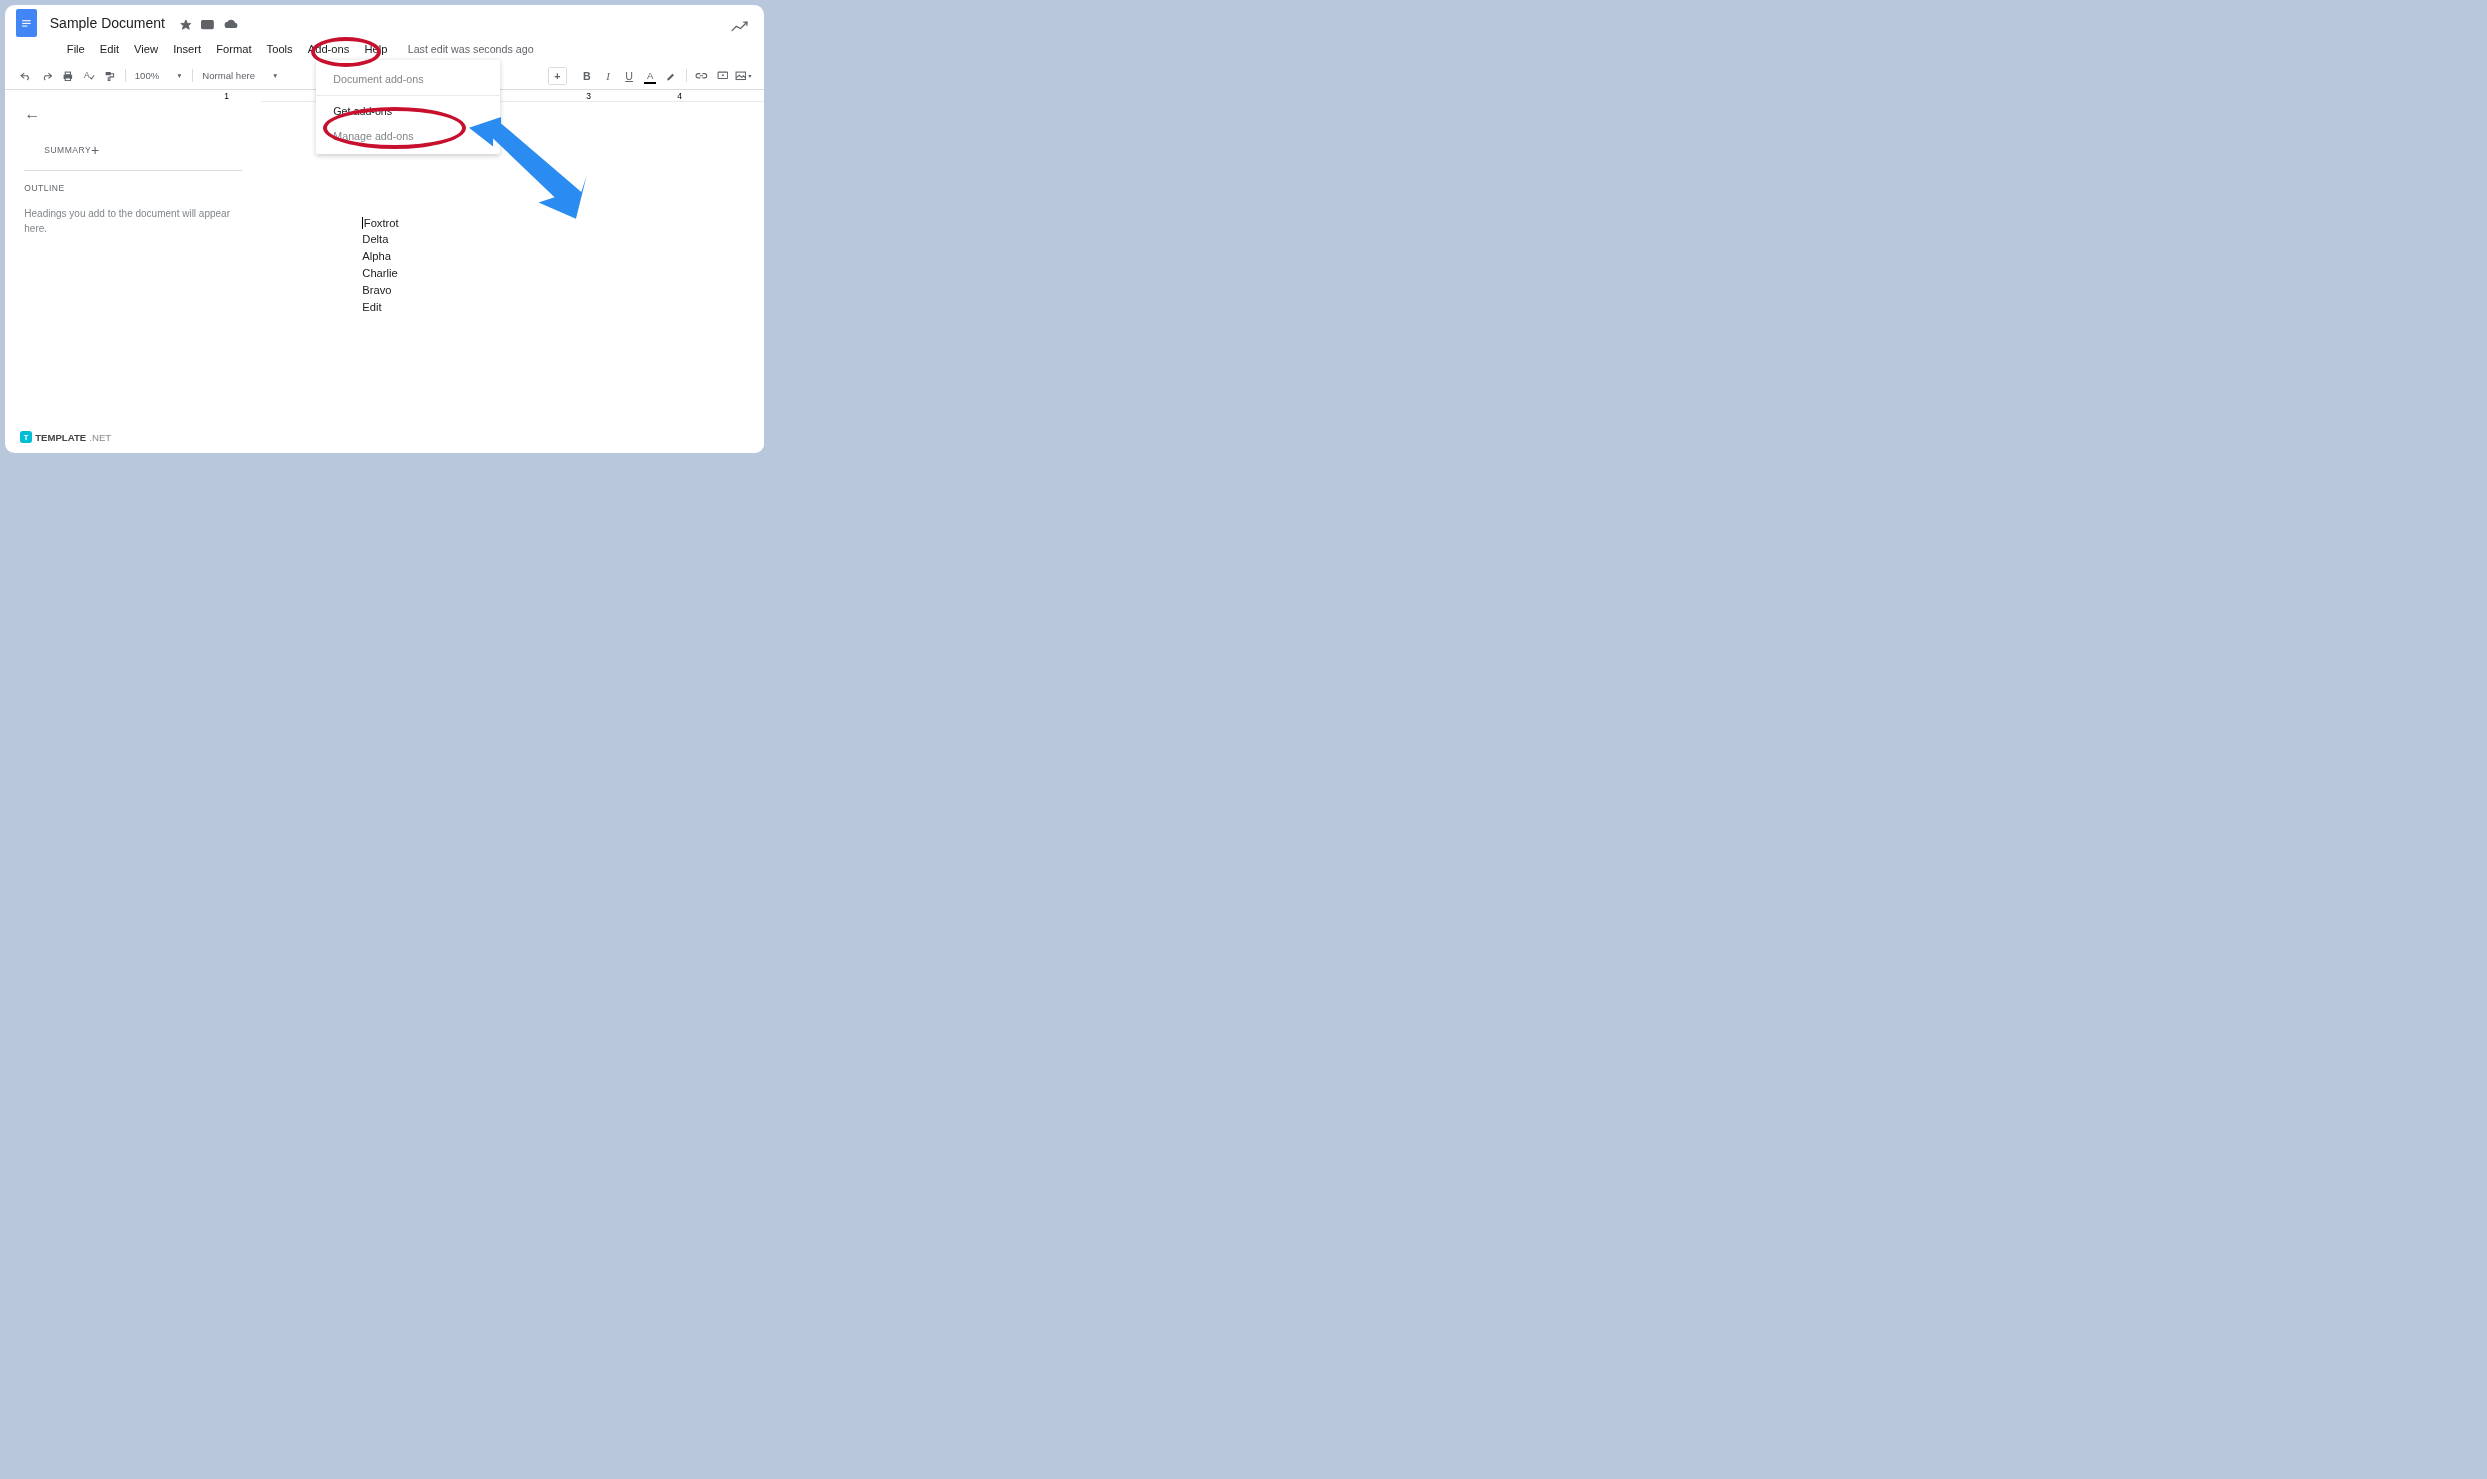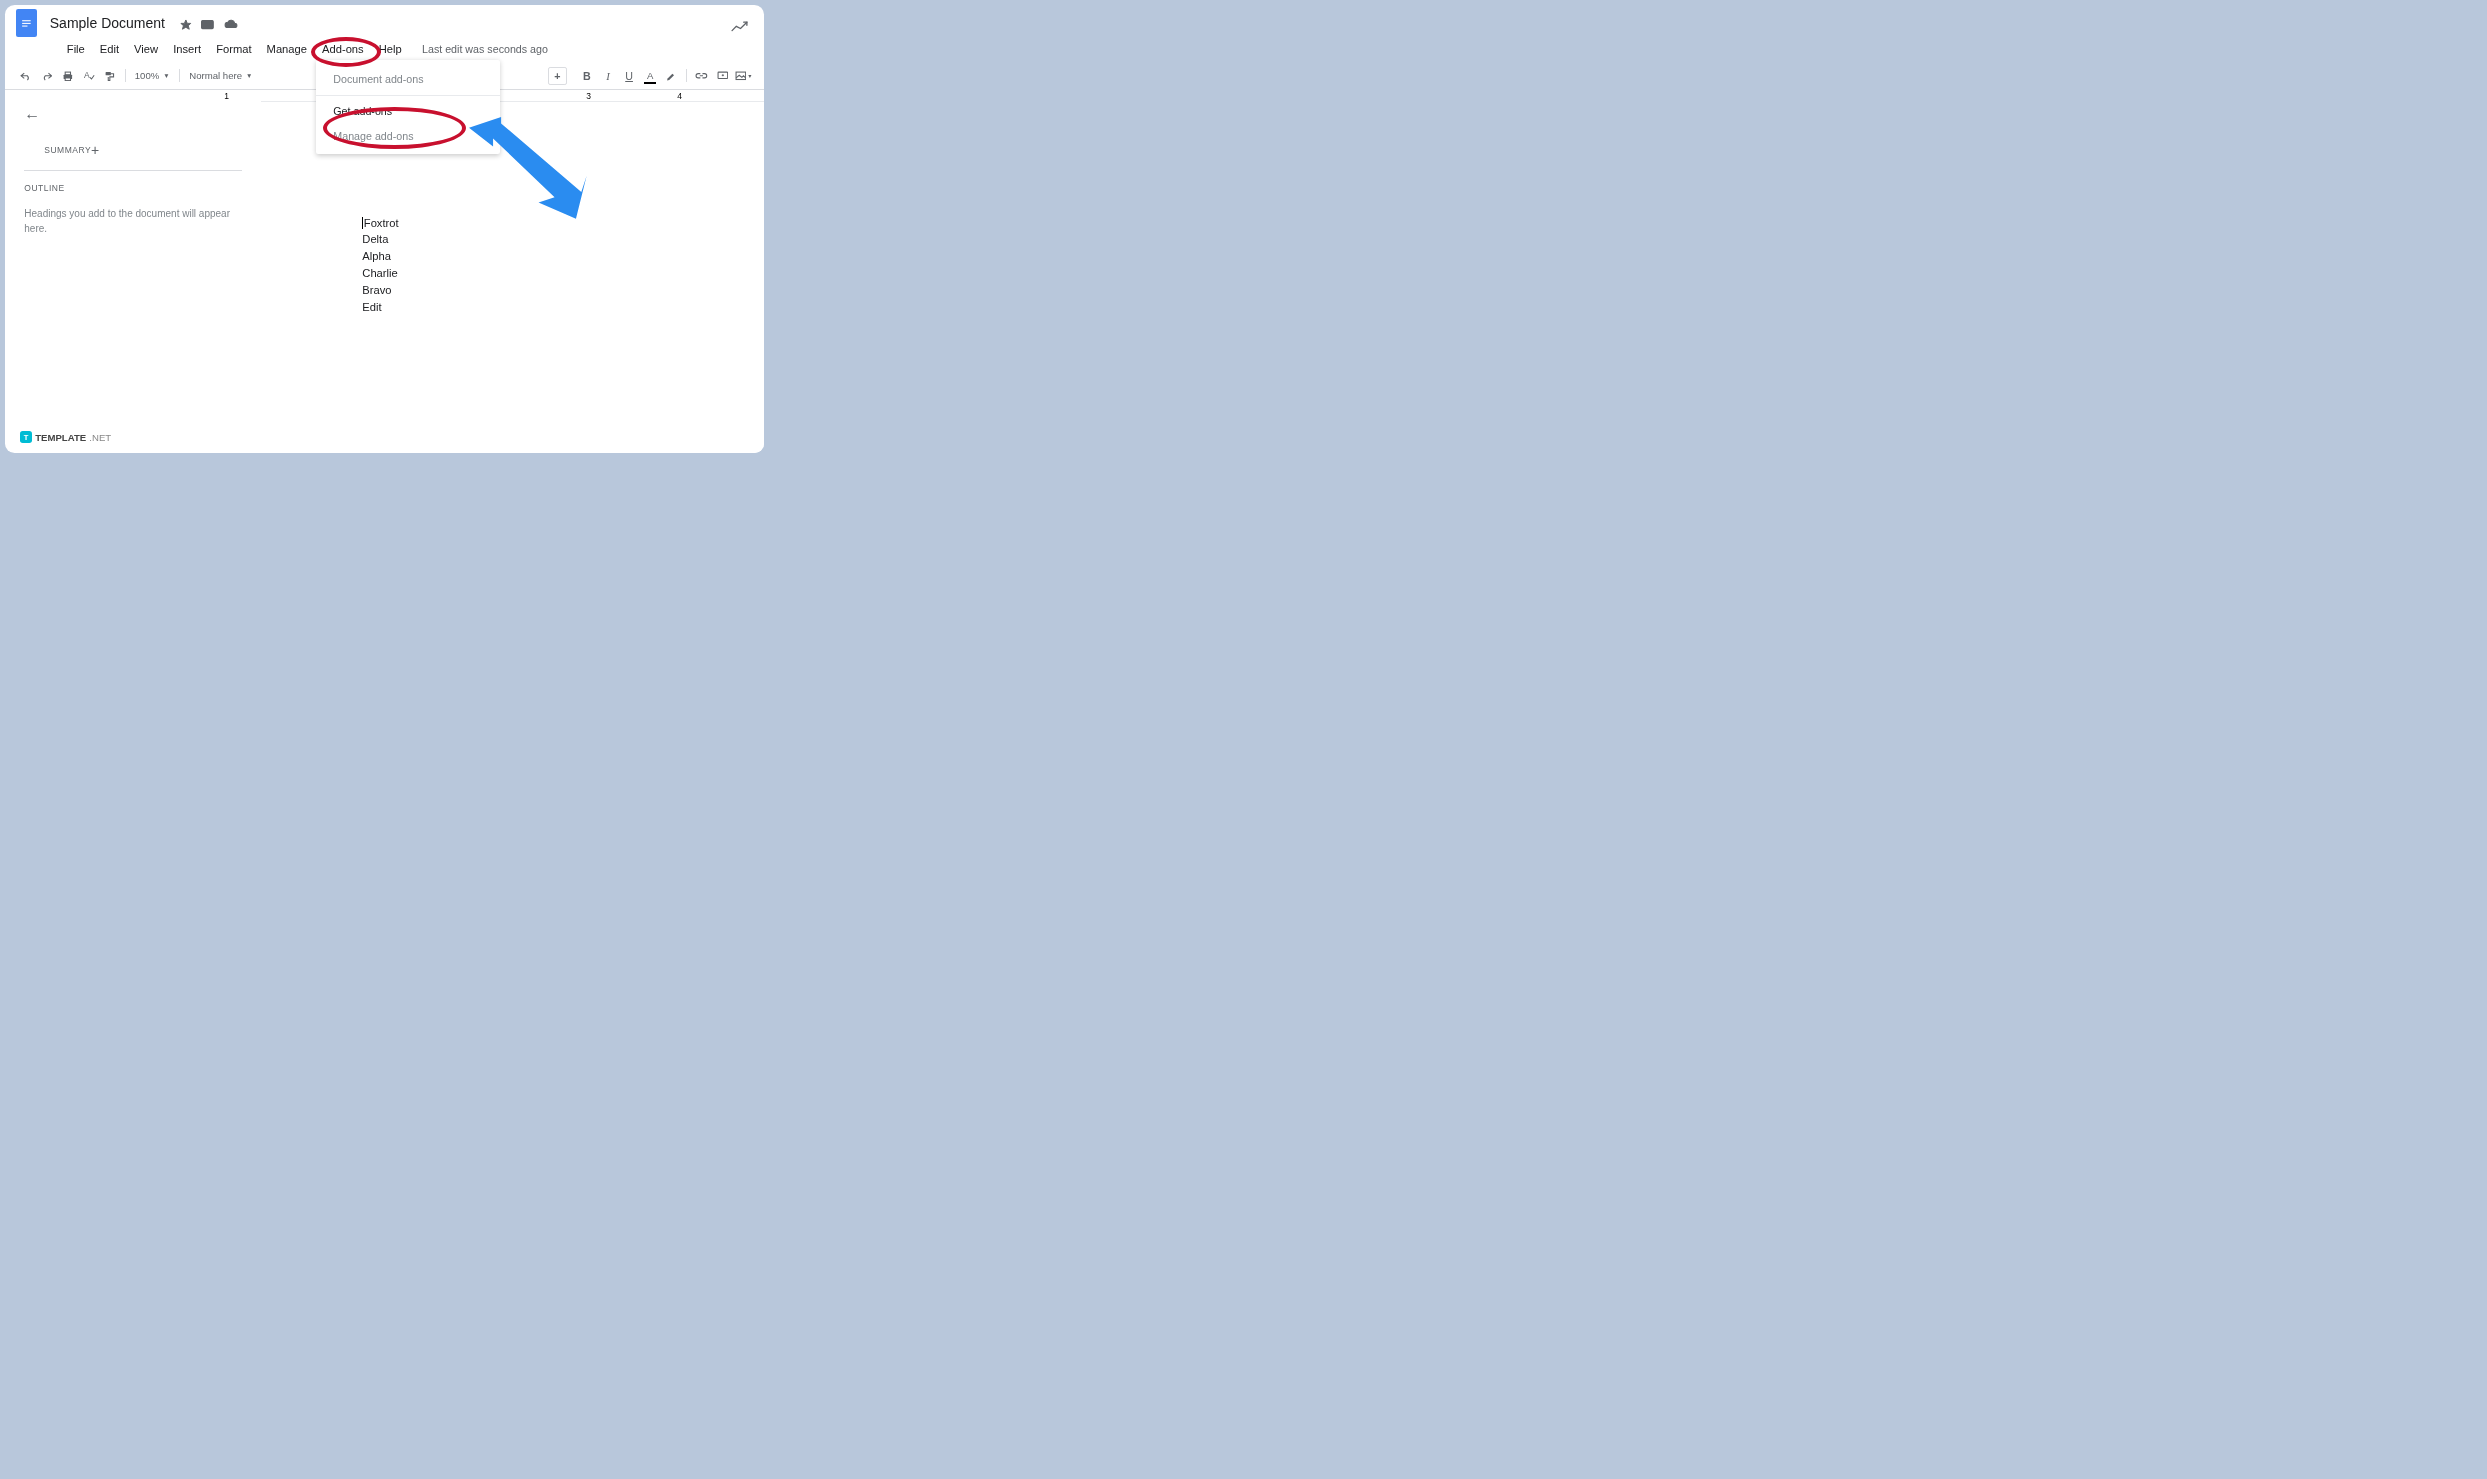--- a/index.html
+++ b/index.html
@@ -12,21 +12,21 @@
 .doc-title { font-size: 14px; color: #202124; font-weight: 400; display: inline-block; text-align: right; }
 .title-icons { display: inline-flex; align-items: center; gap: 9.6px; margin-left: 12.8px; vertical-align: middle; }
 .title-icons span, .title-icons svg { color: #5f6368; fill: #5f6368; cursor: pointer; }
 .activity { position: absolute; right: 15px; top: 15px; }
 .menubar { display: flex; align-items: center; padding: 2.1px 10.7px 0 54px; height: 23.4px; gap: 0; }
 .menu-item { font-size: 11.2px; color: #202124; padding: 3.2px 7.5px; cursor: pointer; border-radius: 2.1px; }
 .last-edit { font-size: 10.7px; color: #5f6368; margin-left: 12.8px; cursor: pointer; }
 .toolbar { display: flex; align-items: center; padding: 4.3px 10.7px; height: 27px; border-bottom: 0.5px solid #dadce0; gap: 2.1px; margin-top: 3.2px; }
 .tb-btn { display: flex; align-items: center; justify-content: center; min-width: 19px; height: 18px; color: #5f6368; cursor: pointer; border-radius: 2.1px; }
 .tb-sep { width: 0.5px; height: 12.8px; background: #dadce0; margin: 0 3.2px; }
-.tb-dd { display: flex; align-items: center; gap: 4px; padding: 0 4.3px; color: #5f6368; font-size: 9.6px; cursor: pointer; }
+.tb-dd { display: flex; align-items: center; gap: 17px; padding: 0 4.3px; color: #5f6368; font-size: 9.6px; cursor: pointer; }
 .tb-dd .caret { font-size: 6.4px; }
 .content { display: flex; height: calc(100% - 85px); }
 .sidebar { width: 256px; padding: 15px 19px; }
 .back-arrow { font-size: 16px; color: #5f6368; cursor: pointer; margin-bottom: 15px; display: inline-block; }
 .summary-row { display: flex; align-items: center; padding: 4.3px 0; margin-left: 20px; }
 .summary-label { font-size: 8.5px; letter-spacing: 0.5px; color: #5f6368; font-weight: 500; }
 .plus-btn { font-size: 14px; color: #5f6368; cursor: pointer; }
 .divider { height: 0.5px; background: #dadce0; margin: 7.5px 0 12.8px 0; }
 .outline-label { font-size: 8.5px; letter-spacing: 0.5px; color: #5f6368; font-weight: 500; margin-bottom: 12.8px; }
 .outline-hint { font-size: 10px; color: #80868b; line-height: 1.5; }
@@ -88,21 +88,21 @@
         </svg>
     </div>
   </div>
 
   <div class="menubar">
     <span class="menu-item">File</span>
     <span class="menu-item">Edit</span>
     <span class="menu-item">View</span>
     <span class="menu-item">Insert</span>
     <span class="menu-item">Format</span>
-    <span class="menu-item">Manage</span>
+    <span class="menu-item">Tools</span>
     <span class="menu-item">Add-ons</span>
     <span class="menu-item">Help</span>
     <span class="last-edit">Last edit was seconds ago</span>
   </div>
 
   <div class="toolbar">
     <div class="tb-btn">
         <svg width="11.7" height="9.6" viewBox="0 0 22 18" fill="none" stroke="#5f6368" stroke-width="2">
           <path d="M8 4 L2 9 L8 14 M2 9 L14 9 A6 6 0 0 1 14 17"></path>
         </svg>

